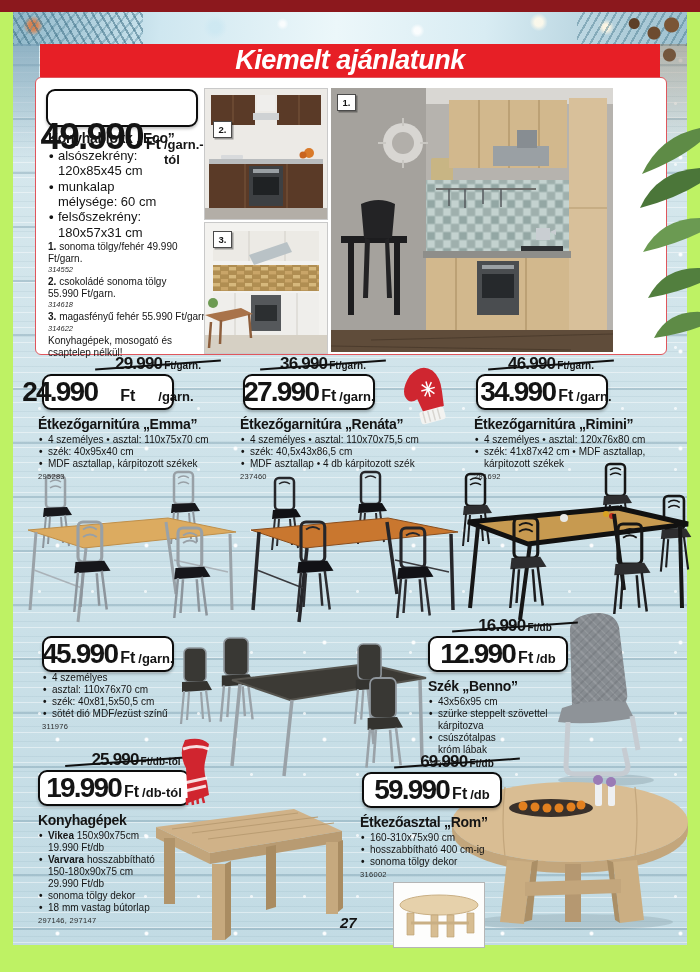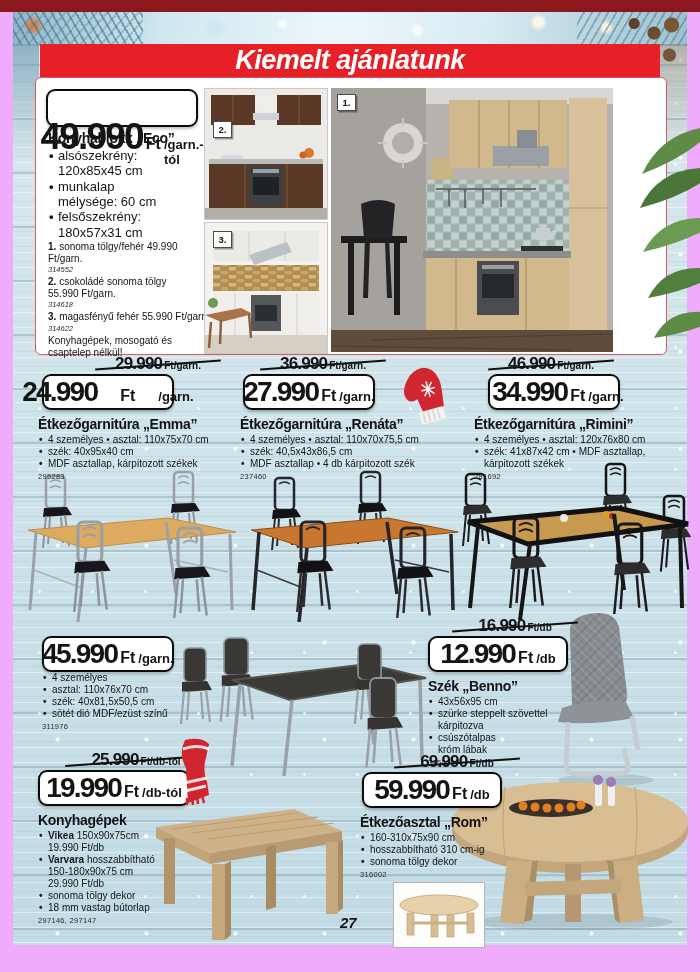--- a/index.html
+++ b/index.html
@@ -1,16 +1,16 @@
 <!DOCTYPE html>
 <html><head>
 <meta charset="utf-8">
 <style>
   html,body{margin:0;padding:0;background:#ffffff;}
-  .page{position:relative;width:700px;height:972px;background:#f0abfc;overflow:hidden;
+  .page{position:relative;width:700px;height:972px;background:#bef264;overflow:hidden;
         font-family:"Liberation Sans", sans-serif;color:#141414;}
   .topbar{position:absolute;left:0;top:0;width:700px;height:12px;background:#8c181d;}
   .bg{position:absolute;left:13px;top:12px;width:674px;height:933px;
       background-image:
         radial-gradient(circle, rgba(255,255,255,.95) 0 1.2px, rgba(255,255,255,0) 2.6px),
         radial-gradient(circle, rgba(255,255,255,.7) 0 1px, rgba(255,255,255,0) 2px),
         repeating-linear-gradient(180deg, rgba(255,255,255,.45) 0 1.5px, rgba(255,255,255,0) 1.5px 9px, rgba(100,140,155,.10) 9px 10px, rgba(255,255,255,0) 10px 15px),
         repeating-linear-gradient(180deg, transparent 0 52px, rgba(90,130,150,.30) 52px 54px),
         linear-gradient(180deg,#d8e9ee 0%,#cfe3ea 45%,#c2dbe4 100%);
       background-size:89px 97px,53px 61px,auto,auto,auto;}
@@ -84,21 +84,21 @@
   .offer{position:absolute;z-index:5;}
   .offer .pricebox{width:132px;margin-top:2px;}
   .o-emma{left:38px;top:356px;width:205px;}
   .o-emma .old{margin-left:45px;}
   .o-emma .pricebox{margin-left:4px;gap:23px;}
   .o-renata{left:240px;top:356px;width:220px;}
   .o-renata .old{margin-left:8px;}
   .o-renata .pricebox{margin-left:3px;}
   .o-rimini{left:474px;top:356px;width:200px;}
   .o-rimini .old{margin-left:2px;}
-  .o-rimini .pricebox{margin-left:14px;padding-left:8px;}
+  .o-rimini .pricebox{margin-left:2px;padding-left:8px;}
   .o-g45{left:42px;top:634px;width:175px;}
   .o-benno{left:428px;top:618px;width:205px;}
   .o-benno .old{margin-left:12px;}
   .o-benno .pricebox{width:140px;}
   .o-benno .bullets{width:140px;}
   .o-a19{left:38px;top:752px;width:185px;}
   .o-a19 .old{width:168px;margin-left:14px;}
   .o-a19 .pricebox{width:152px;}
   .o-a19 .bullets{width:160px;}
   .o-rom{left:360px;top:754px;width:205px;}
@@ -530,21 +530,21 @@
   <section class="offer o-rom">
     <div class="old"><span class="on">69.990</span><span class="ou">Ft/db</span></div>
     <div class="pricebox">
       <span class="num">59.990</span>
         <span class="ft">Ft</span>
         <span class="unit">/db</span>
     </div>
     <h3 class="ptitle">Étkezőasztal „Rom”</h3>
     <ul class="bullets">
       <li>160-310x75x90 cm</li>
-      <li>hosszabbítható 310 cm-ig</li>
+      <li>hosszabbítható 400 cm-ig</li>
       <li>sonoma tölgy dekor</li>
     </ul>
     <div class="code">316002</div>
   </section>
 
   <figure class="inset">
     <svg width="84" height="56" viewBox="0 0 84 56">
       <ellipse cx="42" cy="18" rx="39" ry="10" fill="#e6d1ab" stroke="#c9af84"></ellipse>
       <path d="M10 26 h7 v22 h-7 z M34 28 h7 v22 h-7 z M50 28 h7 v22 h-7 z M70 26 h7 v20 h-7 z" fill="#d7bd92" stroke="#bfa377" stroke-width=".7"></path>
       <path d="M14 36 h58" stroke="#c9af84" stroke-width="3"></path>

